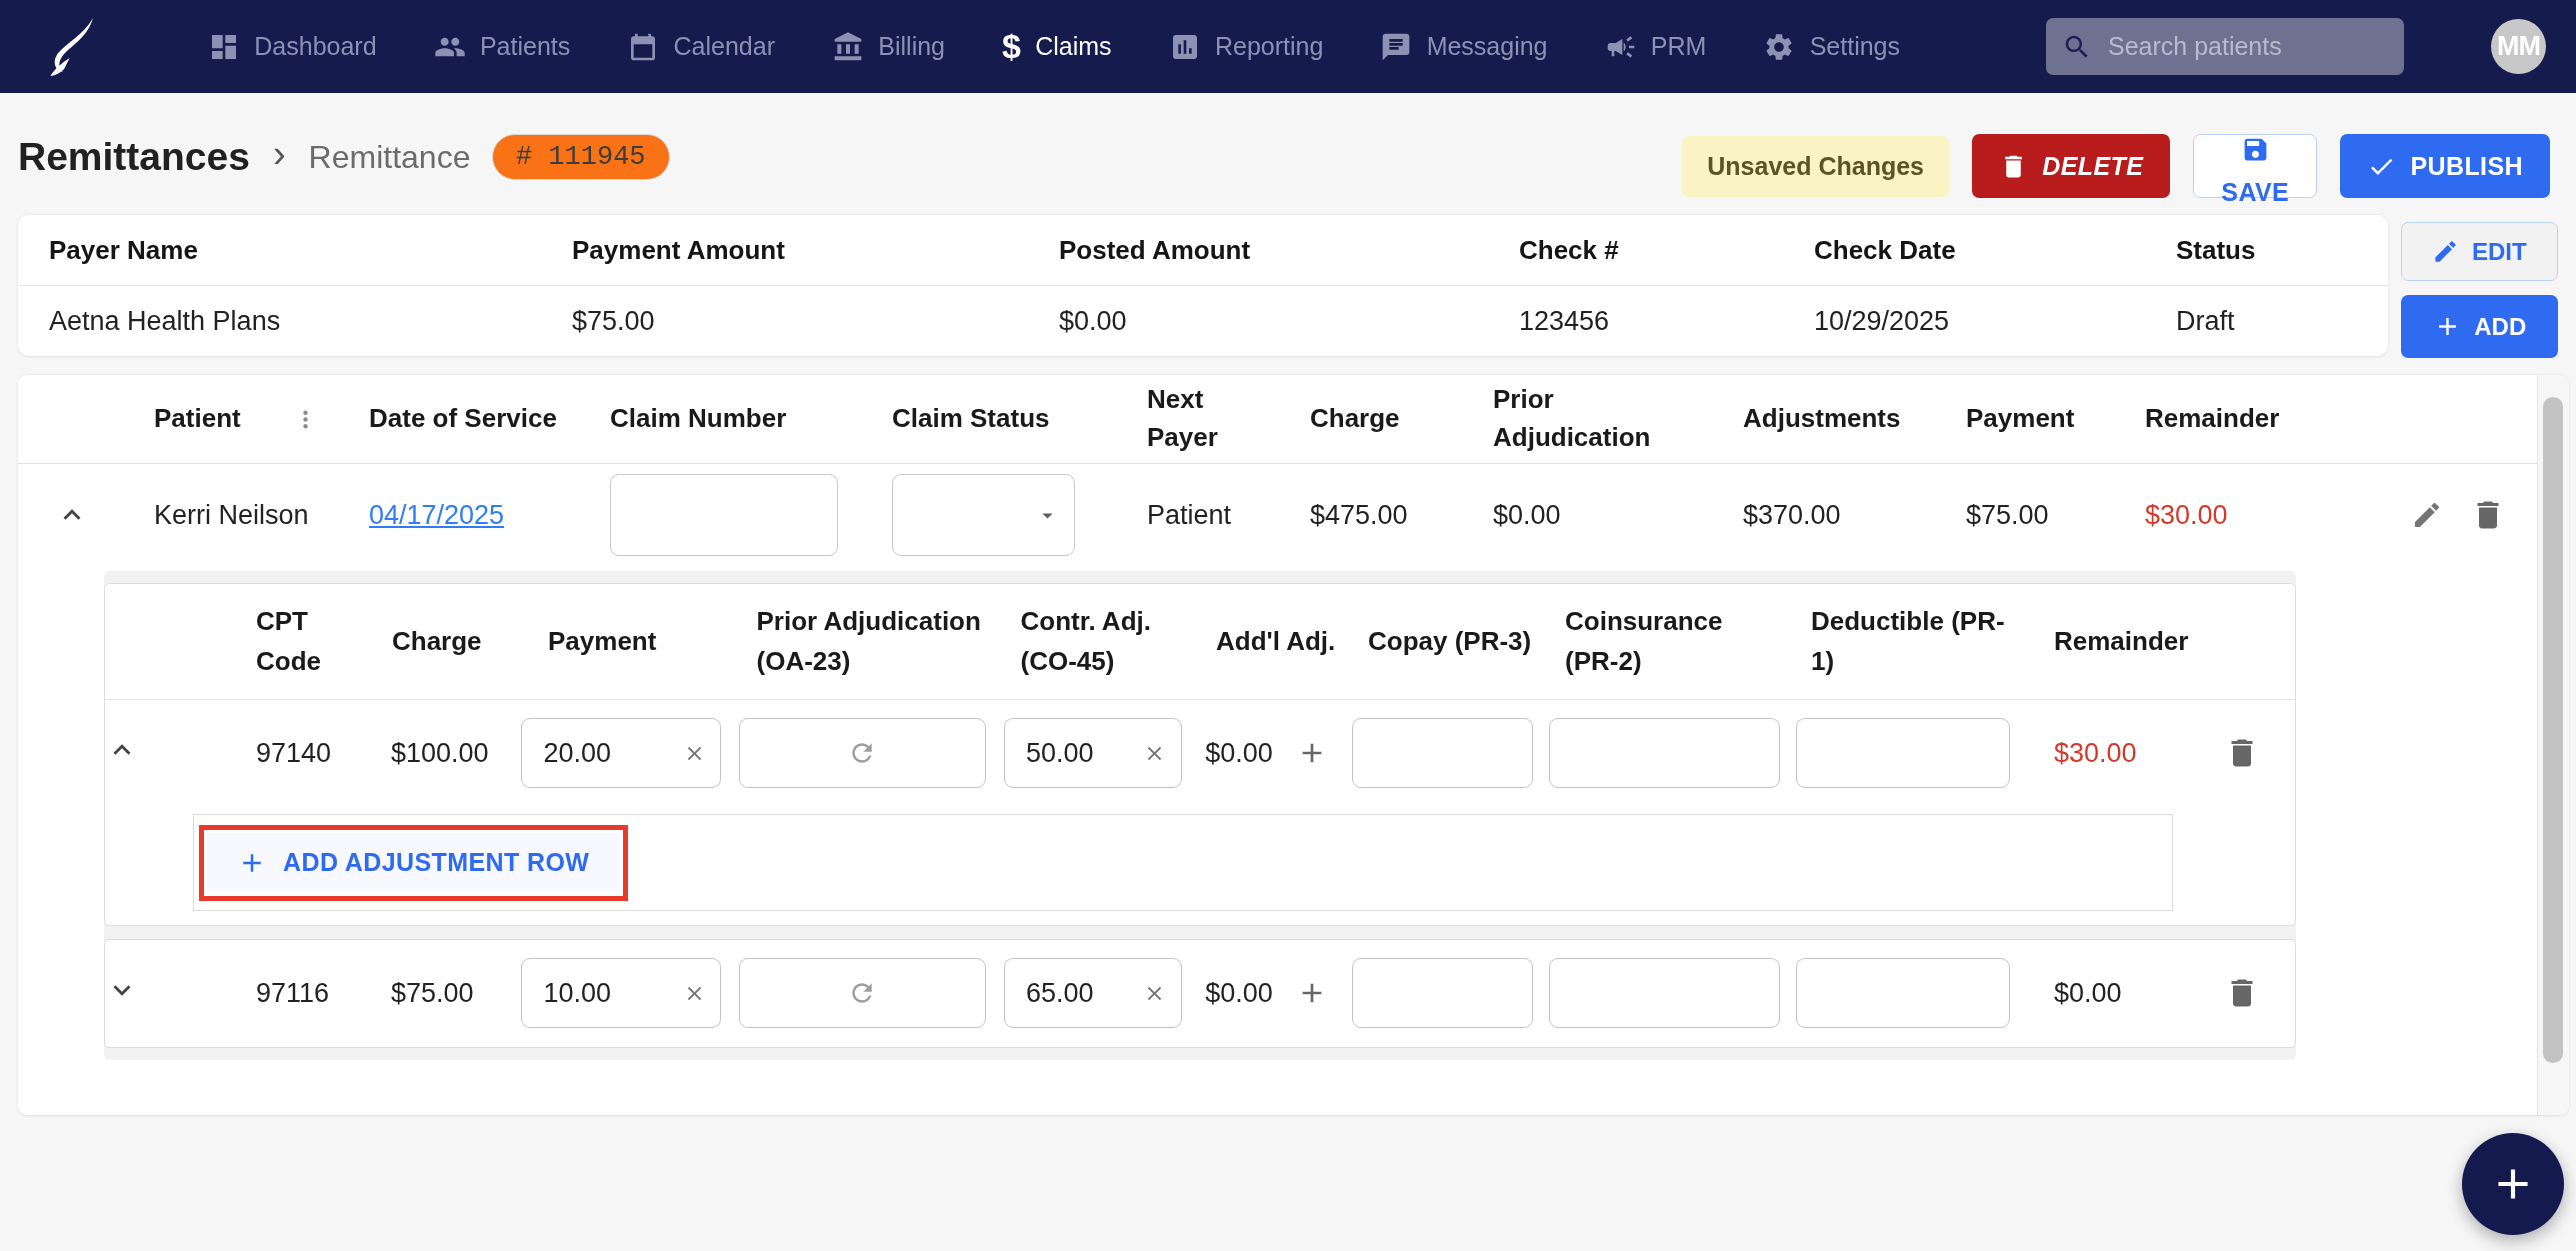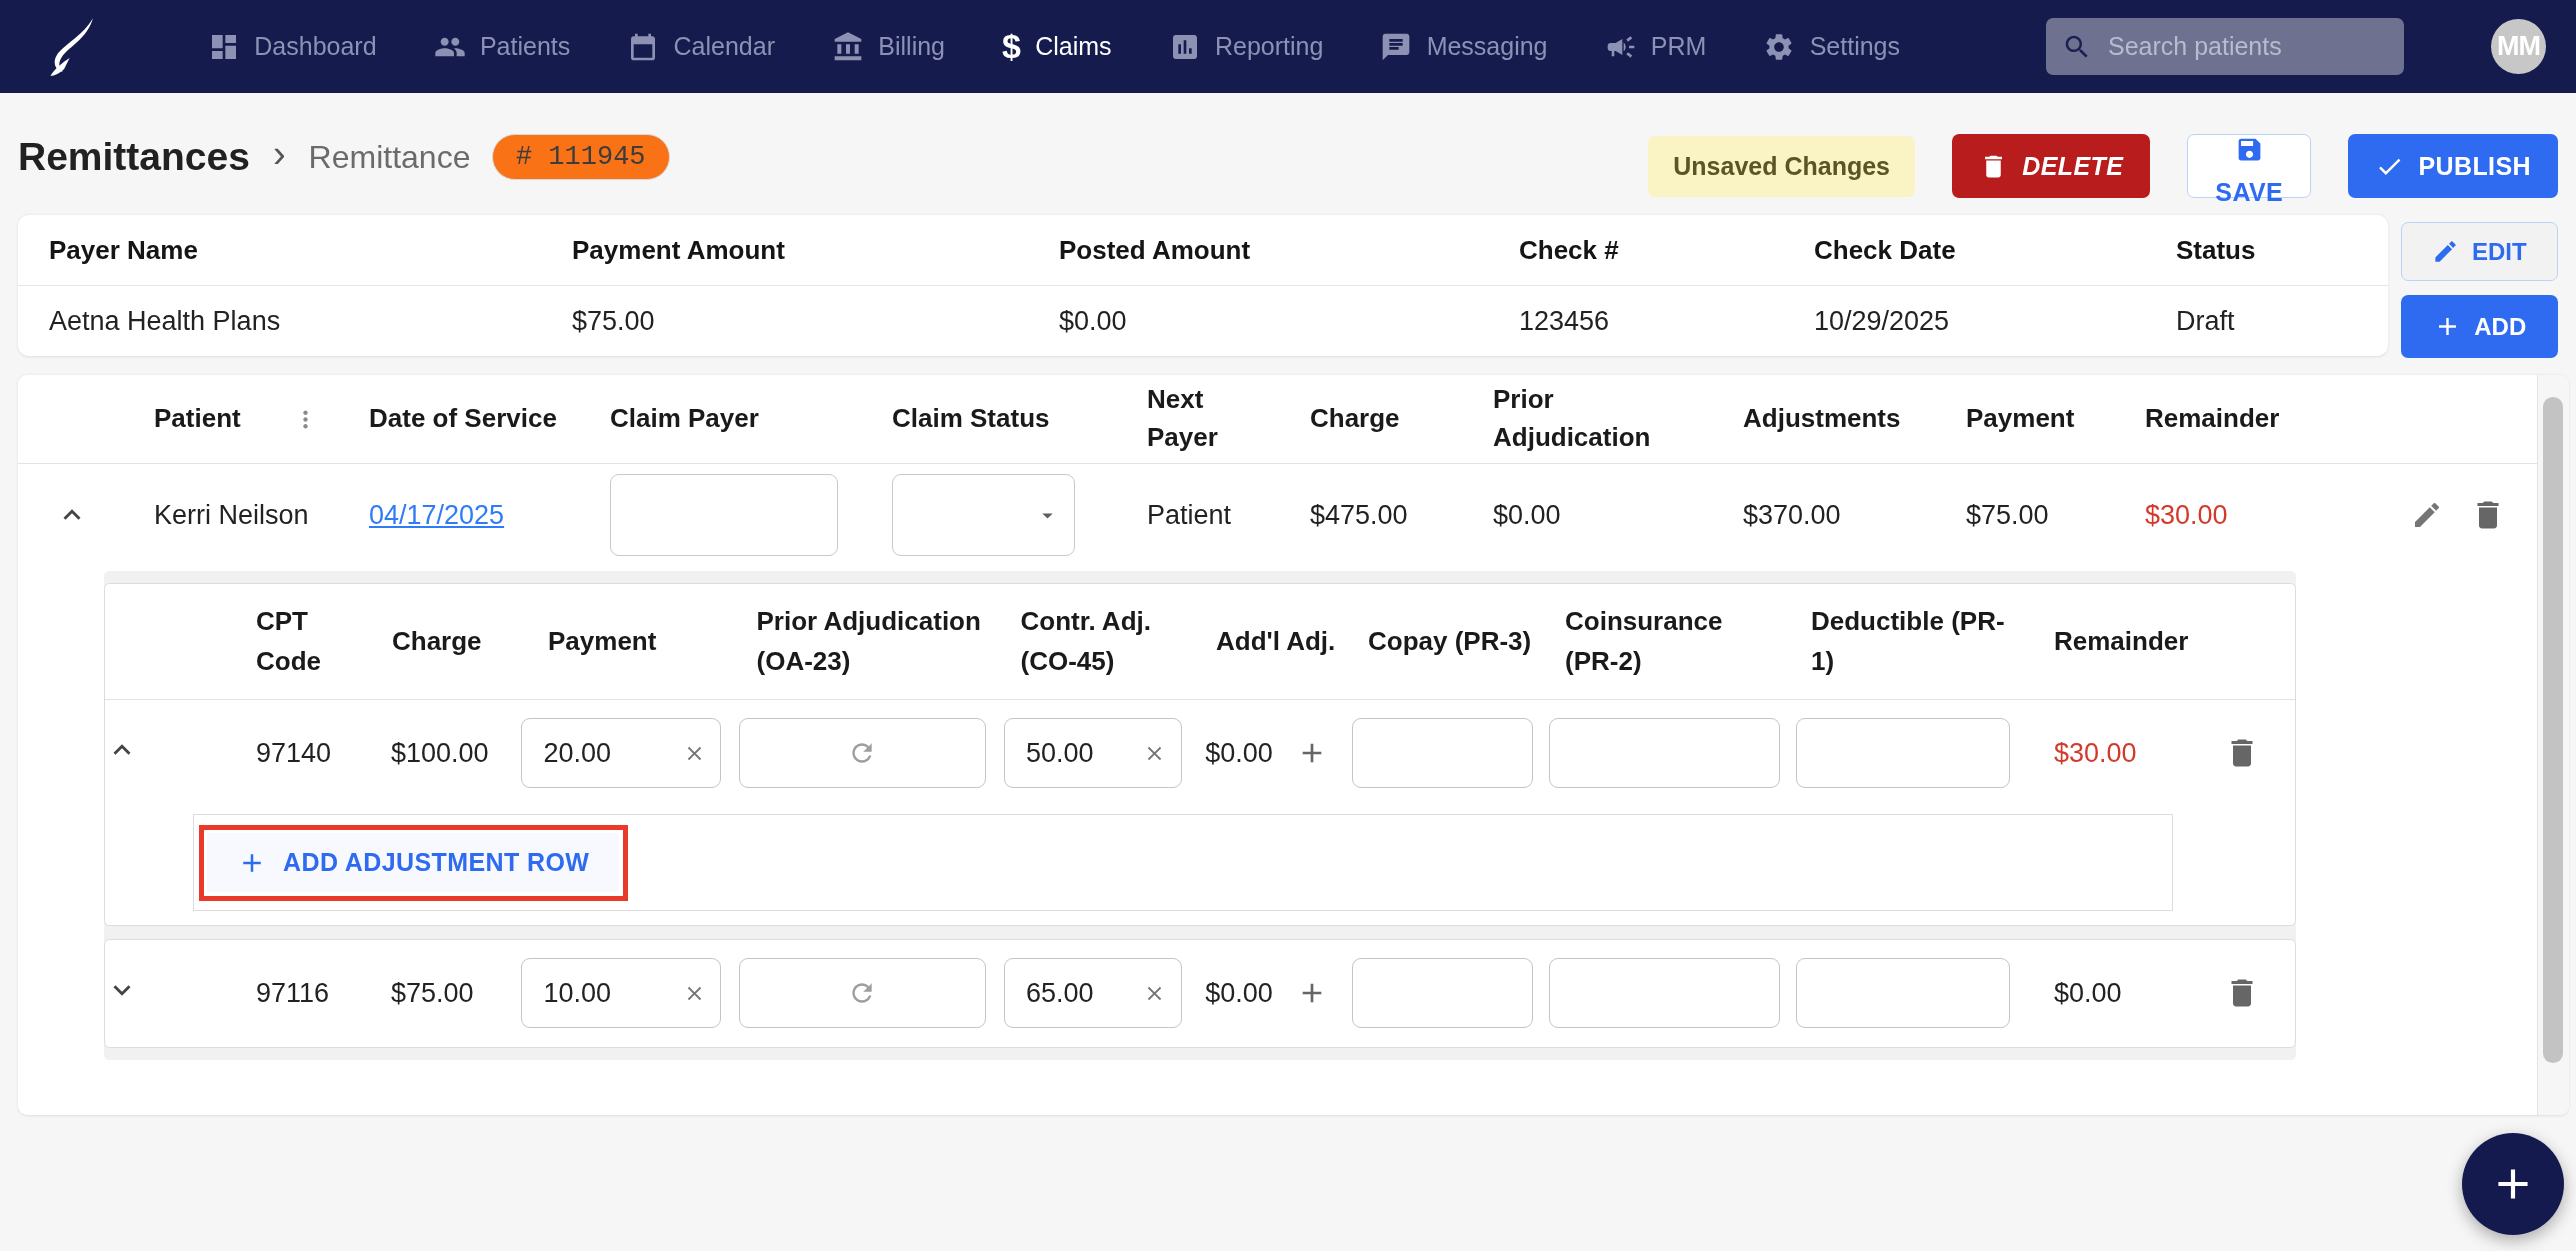--- a/index.html
+++ b/index.html
@@ -48,21 +48,21 @@
   
   .page-header { position:absolute; top:134px; left:18px; right:18px; height:66px; }
   .breadcrumb { display:flex; align-items:center; }
   .bc-root { font-size:39px; font-weight:bold; color:#212121; cursor:pointer; }
   .bc-sep { font-size:38px; color:#555; margin:0 23px; line-height:1; padding-bottom:5.4px; }
   .bc-current { font-size:32px; color:#6b6b6b; }
   .bc-badge {
     margin-left:21.5px; border:1.8px solid #d8d8d8; background:#f97316; border-radius:27px;
     padding:7.2px 23px; font-size:27px; color:#3c3c3c;font-family:Liberation Mono, monospace;
   }
-  .header-actions { position:absolute; right:0; top:0; display:flex; align-items:center; gap:37px;justify-content:space-between; }
+  .header-actions { position:absolute; right:8px; top:0; display:flex; align-items:center; gap:23px;justify-content:space-between; }
   .badge-unsaved {
     background:#faf3c4; color:#5c5426; font-size:25px; font-weight:bold;
     padding:16px 25px; border-radius:7.2px; white-space:nowrap;
   }
   .btn { display:flex; align-items:center; gap:14.3px; height:64px; border-radius:7.2px;
     font-size:25px; font-weight:bold; padding:0 27px; cursor:pointer; border:none;
     font-family:"Liberation Sans", sans-serif; letter-spacing:0.4px; }
   .btn svg { width:29px; height:29px; fill:currentColor; }
   .btn-delete { background:#b91c1c; color:#fff;font-style:italic; }
   .btn-save { background:#ffffff; color:#2e6bf0; border:1.8px solid #b9d2f5;flex-direction:column; }
@@ -377,21 +377,21 @@
     <div class="cell c-expand"></div>
     <div class="cell cell-patient-head">
       <span>Patient</span>
       <span class="dots-icon">
           <svg viewBox="0 0 24 24" width="27" height="27" fill="currentColor">
             <path d="M12 8c1.1 0 2-.9 2-2s-.9-2-2-2-2 .9-2 2 .9 2 2 2zm0 2c-1.1 0-2 .9-2 2s.9 2 2 2 2-.9 2-2-.9-2-2-2zm0 6c-1.1 0-2 .9-2 2s.9 2 2 2 2-.9 2-2-.9-2-2-2z"></path>
           </svg>
         </span>
     </div>
     <div class="cell">Date of Service</div>
-    <div class="cell">Claim Payer</div>
+    <div class="cell">Claim Number</div>
     <div class="cell">Claim Status</div>
     <div class="cell">Next Payer</div>
     <div class="cell">Charge</div>
     <div class="cell">Prior Adjudication</div>
     <div class="cell">Adjustments</div>
     <div class="cell">Payment</div>
     <div class="cell">Remainder</div>
     <div class="cell"></div>
   </div>
 

